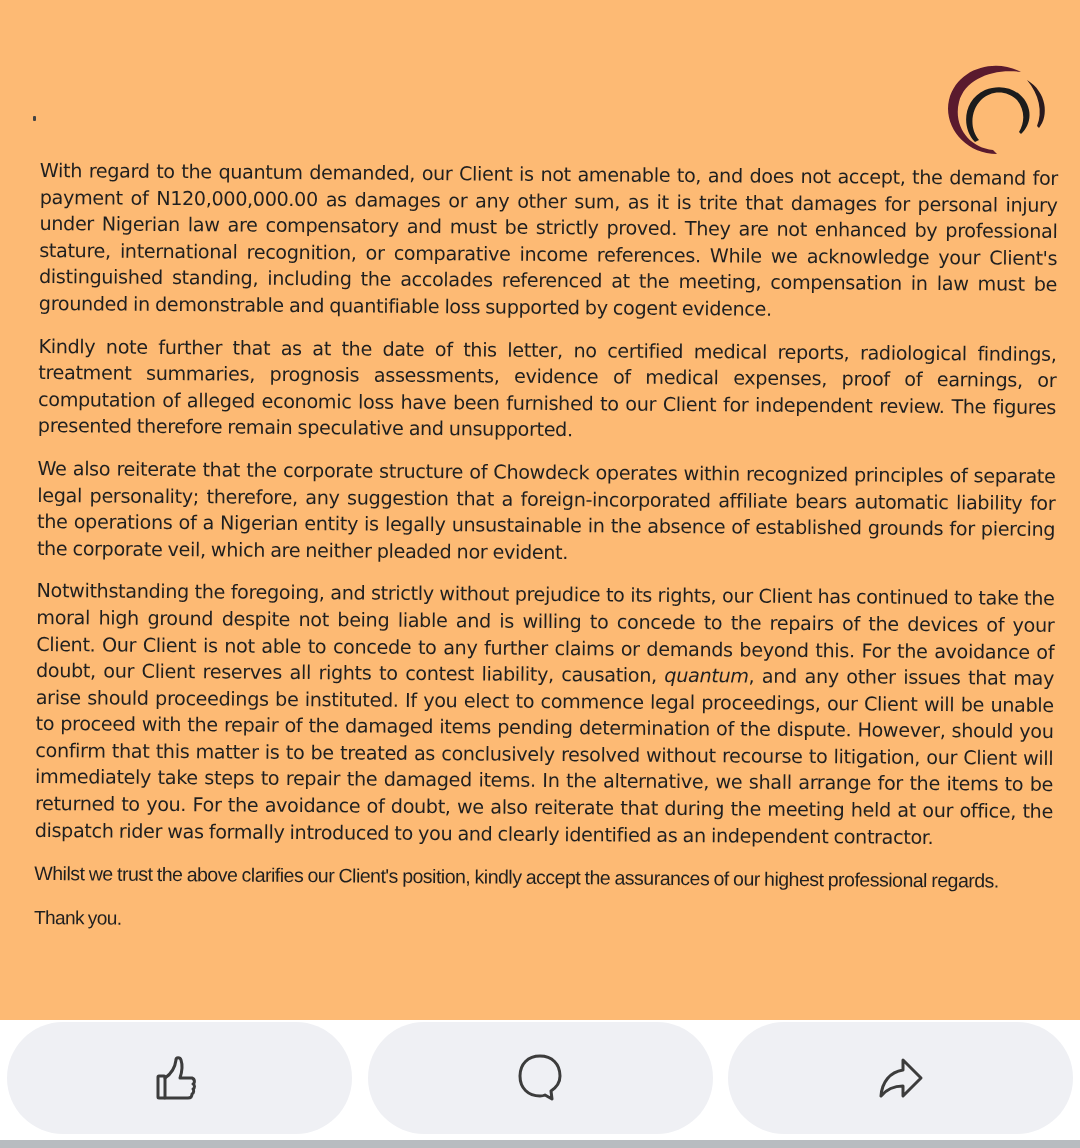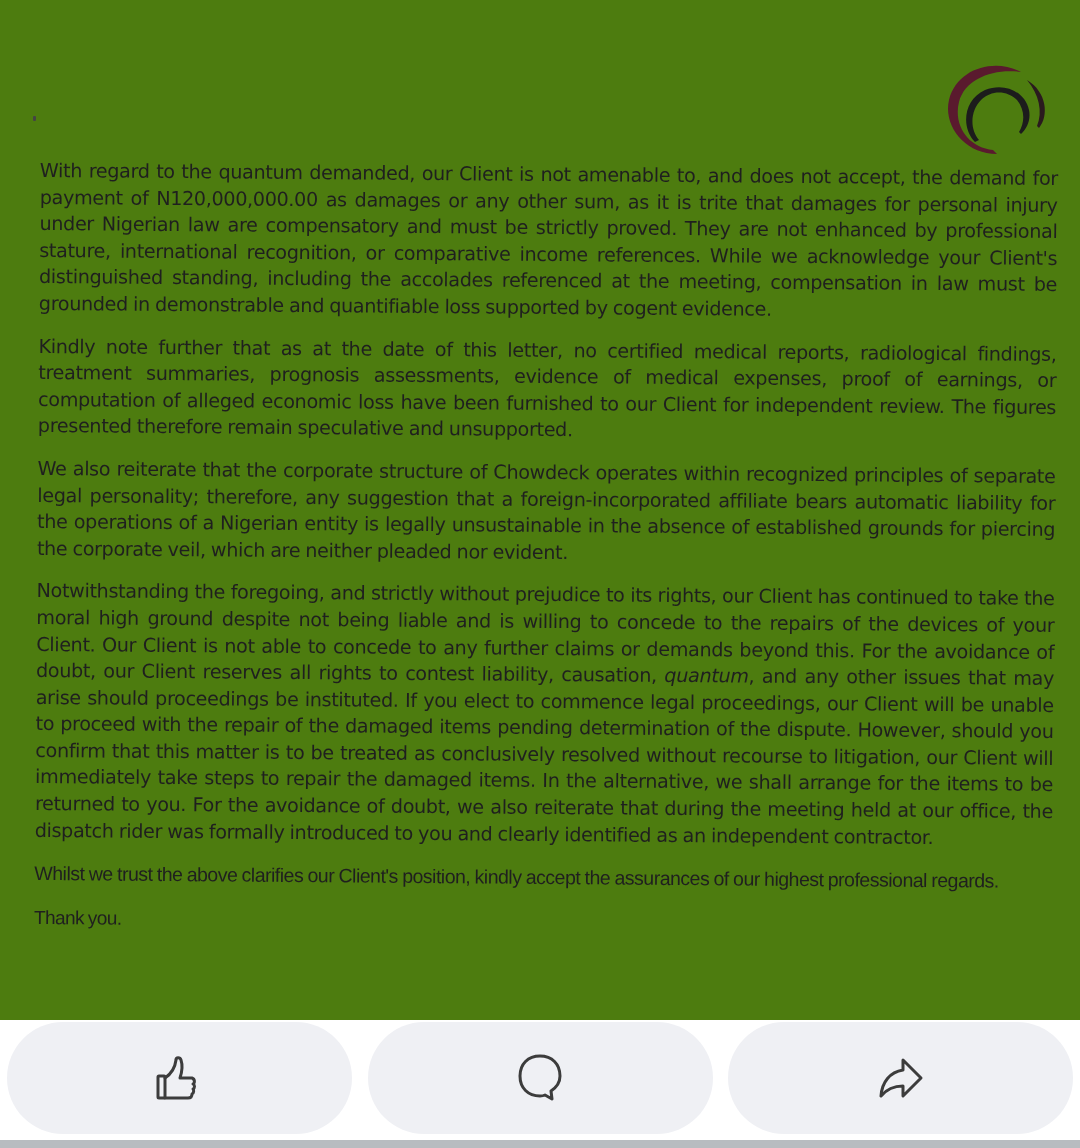--- a/index.html
+++ b/index.html
@@ -4,21 +4,21 @@
 <style>
   html, body { margin: 0; padding: 0; }
   body {
     width: 1080px; height: 1148px; overflow: hidden; position: relative;
     background: #ffffff;
     font-family: "DejaVu Sans", sans-serif;
     color: #1e1e1e;
   }
   .photo {
     position: absolute; left: 0; top: 0; width: 1080px; height: 1020px;
-    background: #4d7c0f;
+    background: #fdba74;
   }
   .logo { position: absolute; left: 935px; top: 62px; width: 120px; height: 100px; }
   .stray-dot { position: absolute; left: 33px; top: 116px; width: 3px; height: 5px; background: #444; border-radius: 1px; }
   .letter {
     position: absolute; left: 40px; top: 158px; width: 1018px;
     transform: rotate(0.45deg); transform-origin: left top;
   }
   .para {
     margin: 0 0 16px 0;
     font-size: 19.2px; line-height: 26.6px;

